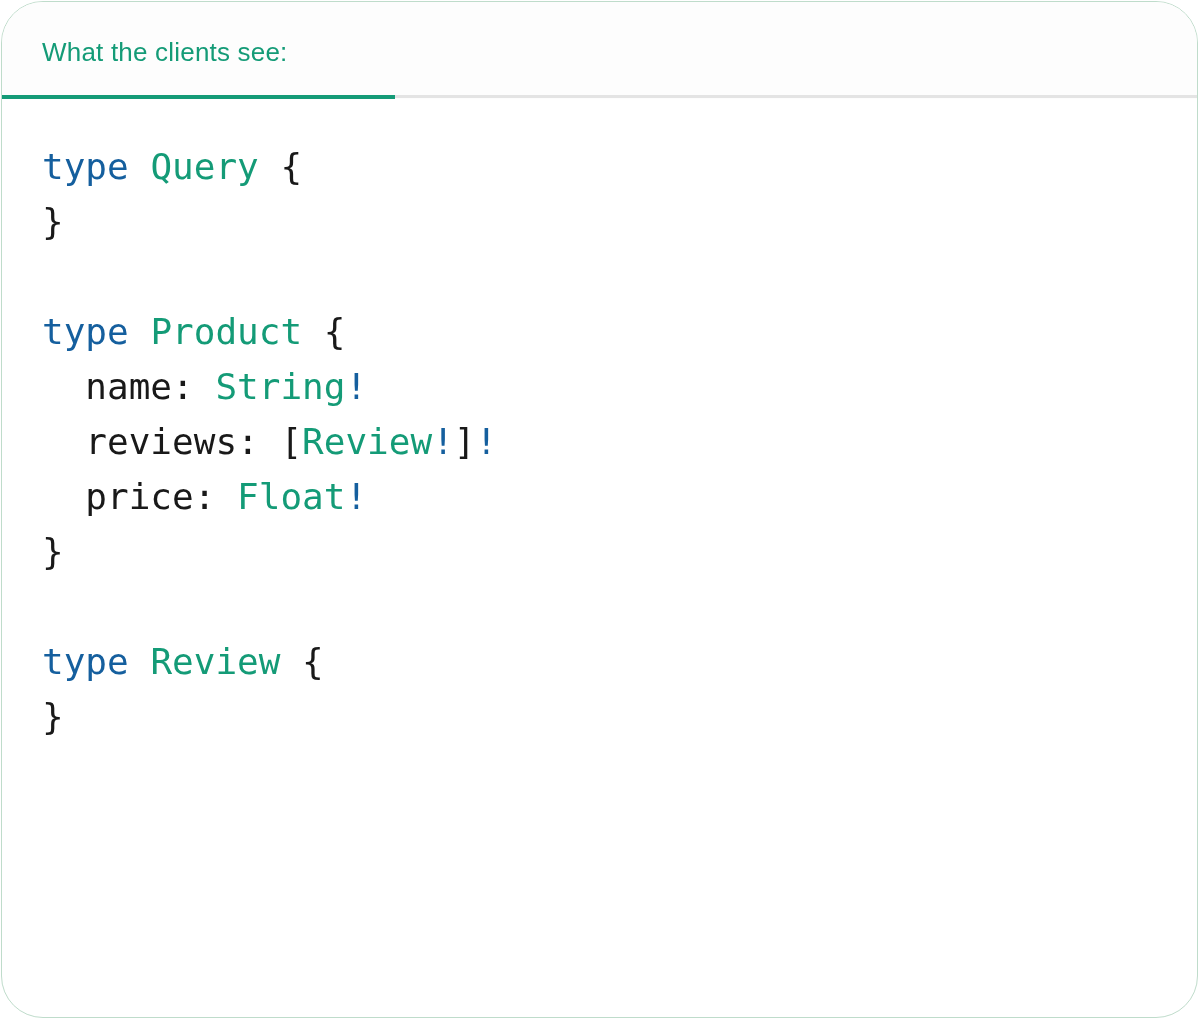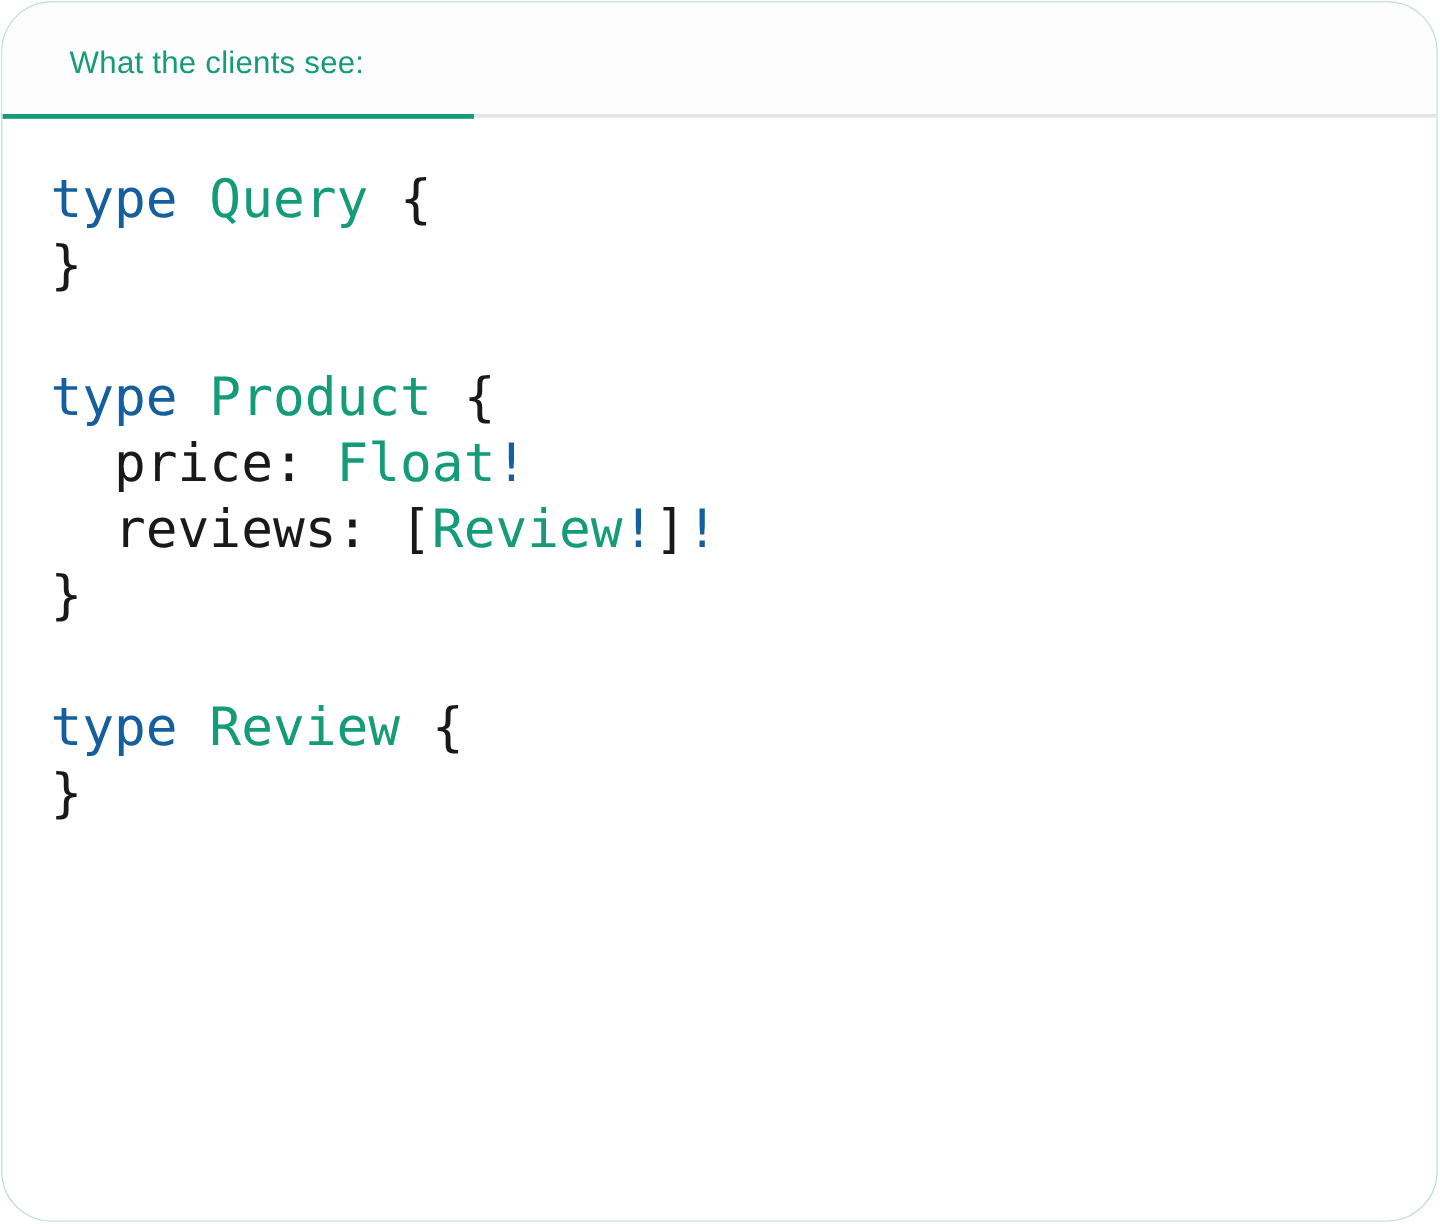--- a/index.html
+++ b/index.html
@@ -32,21 +32,21 @@
     overflow: hidden;
   }
   .tab-bar {
     position: relative;
     height: 97px;
     width: 100%;
     background: #fdfdfd;
   }
   .tab {
     position: absolute;
-    left: 16px;
+    left: 0;
     top: 0;
     height: 97px;
     width: 393px;
   }
   .tab-label {
     position: absolute;
     left: 40px;
     top: 35px;
     font-size: 26px;
     font-weight: 500;
@@ -66,21 +66,21 @@
     position: absolute;
     left: 0;
     bottom: 0;
     width: 393px;
     height: 4.5px;
     background: var(--c-tab);
   }
   .code {
     padding: 40px 40px 0 40px;
     font-family: "DejaVu Sans Mono", "Liberation Mono", monospace;
-    font-size: 44px;
+    font-size: 36px;
     line-height: 55px;
     color: var(--c-plain);
   }
   .code-line {
     white-space: pre;
     height: 55px;
   }
   .tok-kw { color: var(--c-keyword); }
   .tok-ty { color: var(--c-type); }
   .tok-pl { color: var(--c-plain); }
@@ -94,20 +94,21 @@
       <span class="tab-label">What the clients see:</span>
     </div>
     <div class="tab-divider"></div>
     <div class="tab-underline"></div>
   </div>
   <div class="code">
       <div class="code-line"><span class="tok-kw">type</span><span class="tok-pl"> </span><span class="tok-ty">Query</span><span class="tok-pl"> {</span></div>
       <div class="code-line"><span class="tok-pl">}</span></div>
       <div class="code-line">&nbsp;</div>
       <div class="code-line"><span class="tok-kw">type</span><span class="tok-pl"> </span><span class="tok-ty">Product</span><span class="tok-pl"> {</span></div>
+      <div class="code-line"><span class="tok-pl">  name: </span><span class="tok-ty">String</span><span class="tok-kw">!</span></div>
+      <div class="code-line"><span class="tok-pl">  reviews: [</span><span class="tok-ty">Review</span><span class="tok-kw">!</span><span class="tok-pl">]</span><span class="tok-kw">!</span></div>
       <div class="code-line"><span class="tok-pl">  price: </span><span class="tok-ty">Float</span><span class="tok-kw">!</span></div>
-      <div class="code-line"><span class="tok-pl">  reviews: [</span><span class="tok-ty">Review</span><span class="tok-kw">!</span><span class="tok-pl">]</span><span class="tok-kw">!</span></div>
       <div class="code-line"><span class="tok-pl">}</span></div>
       <div class="code-line">&nbsp;</div>
       <div class="code-line"><span class="tok-kw">type</span><span class="tok-pl"> </span><span class="tok-ty">Review</span><span class="tok-pl"> {</span></div>
       <div class="code-line"><span class="tok-pl">}</span></div>
     </div>
 </div>
 
 </body></html>

